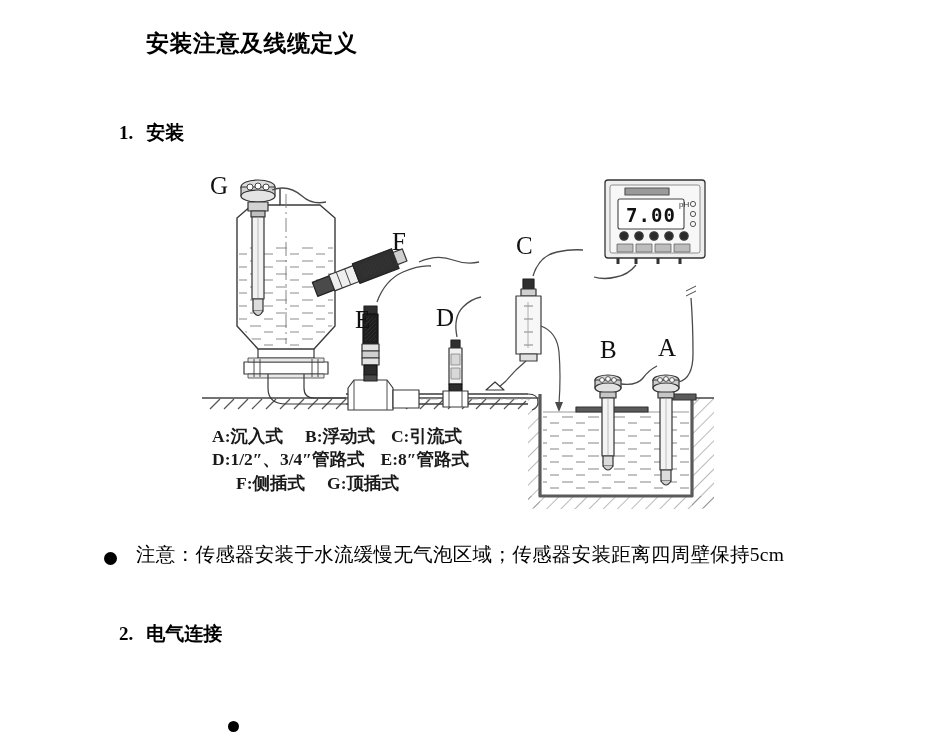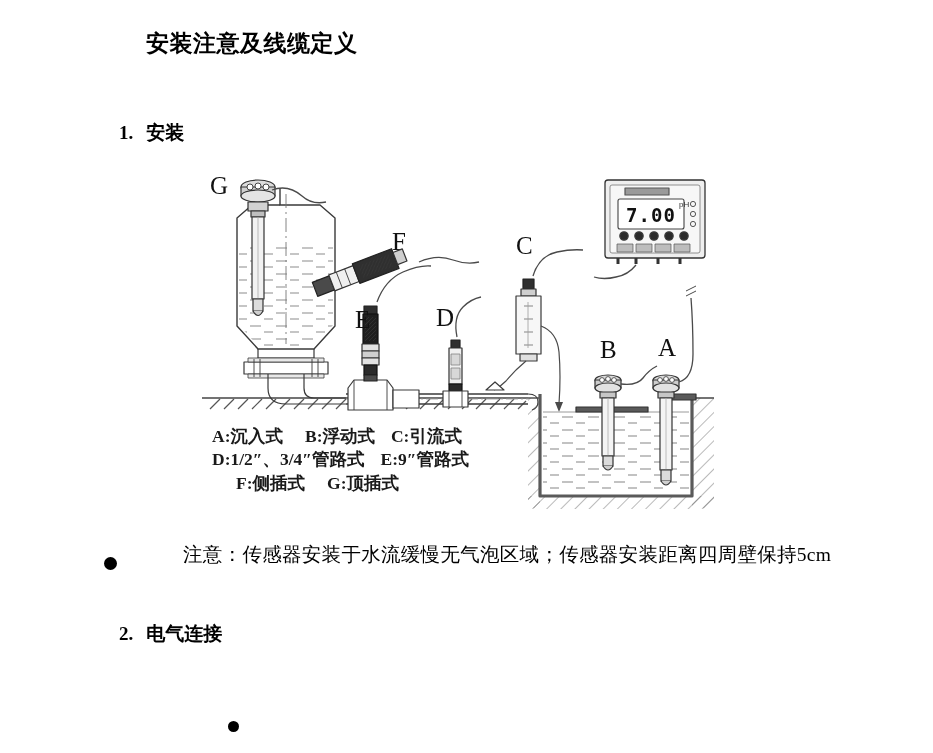--- a/index.html
+++ b/index.html
@@ -41,22 +41,21 @@
   }
   #sec1 { left: 103px; top: 120px; }
   #sec2 { left: 103px; top: 621px; }
 
   .note-block {
     position: absolute;
     left: 104px;
     top: 539px;
     width: 760px;
     display: flex;
-    align-items: flex-end;
-    gap: 47px;
+    align-items: center;
   }
   .note-bullet {
     width: 13px;
     height: 13px;
     border-radius: 50%;
     background: #000;
     margin-top: 8px;
     margin-right: 19px;
     flex: 0 0 auto;
   }
@@ -375,21 +374,21 @@
   <div class="callout" style="left:159px; top:140px;">E</div>
   <div class="callout" style="left:240px; top:138px;">D</div>
   <div class="callout" style="left:404px; top:170px;">B</div>
   <div class="callout" style="left:462px; top:168px;">A</div>
 
   <div class="legend-layer">
     <div class="legend-row" id="lg0">
       <span>A:</span><span>沉入式</span><span class="gap-m"></span><span>B:</span><span>浮动式</span><span class="gap-s"></span><span>C:</span><span>引流式</span>
     </div>
     <div class="legend-row" id="lg1">
-      <span>D:</span><span>1/2″、3/4″管路式</span><span class="gap-s"></span><span>E:</span><span>9″管路式</span>
+      <span>D:</span><span>1/2″、3/4″管路式</span><span class="gap-s"></span><span>E:</span><span>8″管路式</span>
     </div>
     <div class="legend-row" id="lg2">
       <span>F:</span><span>侧插式</span><span class="gap-m"></span><span>G:</span><span>顶插式</span>
     </div>
   </div>
 </div>
 
 <div class="note-block">
   <span class="note-bullet"></span>
   <span class="note-text">注意：传感器安装于水流缓慢无气泡区域；传感器安装距离四周壁保持5cm</span>

